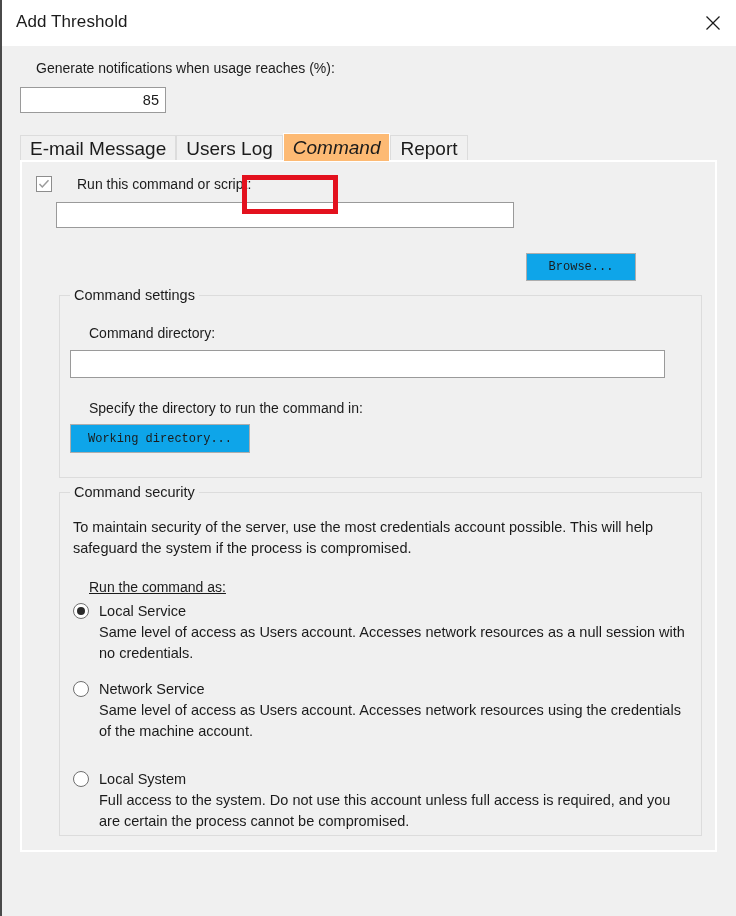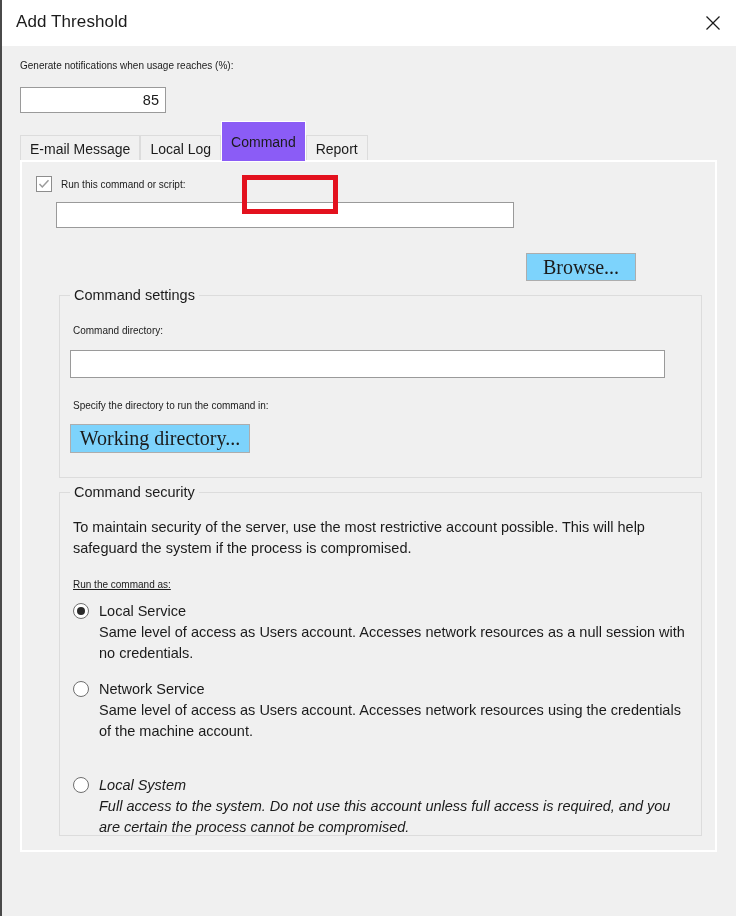--- a/index.html
+++ b/index.html
@@ -65,23 +65,24 @@
   .body-area {
     position: absolute;
     left: 2px;
     top: 46px;
     width: 734px;
     height: 870px;
     background: #f0f0f0;
   }
 
   .lbl {
-    font-size: 10px;
-    color: #1b1b1b;
-    white-space: nowrap;
+    font-size: 14px;
+    color: #1b1b1b;
+    white-space: nowrap;
+    margin-left: 16px;
   }
 
   .threshold-label {
     position: absolute;
     left: 16px;
     top: 14px;
   }
   .threshold-input {
     position: absolute;
     left: 16px;
@@ -107,34 +108,35 @@
     height: 27px;
     display: flex;
     align-items: flex-end;
   }
   .tab {
     height: 26px;
     box-sizing: border-box;
     padding: 0 9px;
     display: flex;
     align-items: center;
-    font-size: 14px;
+    font-size: 19px;
     color: #1b1b1b;
     background: #f0f0f0;
     border: 1px solid #dcdcdc;
     border-bottom: none;
     white-space: nowrap;
     position: relative;
     text-align: right;
   }
   .tab.selected {
-    background: #8b5cf6;
+    background: #fdba74;
     border-color: #ffffff;
-    height: 40px;
+    height: 28px;
     z-index: 3;
+    font-style: italic;
   }
 
   
   .annot-rect {
     position: absolute;
     left: 238px;
     top: 129px;
     width: 96px;
     height: 39px;
     box-sizing: border-box;
@@ -192,24 +194,24 @@
     background: #ffffff;
     font-family: "Liberation Sans", sans-serif;
     font-size: 14.5px;
     color: #1b1b1b;
     padding: 0 5px;
     outline: none;
   }
 
   .btn {
     box-sizing: border-box;
-    background: #7dd3fc;
+    background: #0ea5e9;
     border: 1px solid #adadad;
-    font-family: Liberation Serif, serif;
-    font-size: 20px;
+    font-family: Liberation Mono, monospace;
+    font-size: 12px;
     color: #1b1b1b;
     display: flex;
     align-items: center;
     justify-content: center;
     white-space: nowrap;
     padding: 0;
   }
   .browse-btn {
     position: absolute;
     left: 504px;
@@ -333,21 +335,21 @@
     margin-left: 26px;
     margin-top: 3px;
     width: 590px;
     font-size: 14.5px;
     color: #1b1b1b;
     line-height: 21px;
   }
 
   #radio-local-service { top: 110px; }
   #radio-network-service { top: 188px; }
-  #radio-local-system { top: 284px; font-style: italic; }
+  #radio-local-system { top: 278px; }
 </style>
 </head>
 <body>
 
 <div class="window">
 
   <div class="titlebar">
     <div class="title-text">Add Threshold</div>
     <div class="close-btn">
       <svg class="close-glyph" viewBox="0 0 18 18">
@@ -360,21 +362,21 @@
   <div class="body-area">
 
     <div class="lbl threshold-label">Generate notifications when usage reaches (%):</div>
     <input class="threshold-input" type="text" value="85" style="">
 
     <div class="tabstrip">
       <div class="tab">
         <span>E-mail Message</span>
       </div>
       <div class="tab">
-        <span>Local Log</span>
+        <span>Users Log</span>
       </div>
       <div class="tab selected">
         <span>Command</span>
       </div>
       <div class="tab">
         <span>Report</span>
       </div>
     </div>
 
     <div class="annot-rect"></div>
@@ -400,21 +402,21 @@
         <div class="lbl args-label">Command directory:</div>
         <input class="args-input" type="text" value="" style="">
 
         <div class="lbl dir-label">Specify the directory to run the command in:</div>
         <button class="btn workdir-btn">Working directory...</button>
       </div>
 
       <div class="groupbox" id="group-security">
         <div class="group-legend">Command security</div>
 
-        <div class="sec-desc">To maintain security of the server, use the most restrictive account possible. This will help safeguard the system if the process is compromised.</div>
+        <div class="sec-desc">To maintain security of the server, use the most credentials account possible. This will help safeguard the system if the process is compromised.</div>
         <div class="lbl runas-label">Run the command as:</div>
 
         <div class="radio-item" id="radio-local-service">
           <div class="radio-row">
             <span class="radio checked"></span>
             <span class="radio-label">Local Service</span>
           </div>
           <div class="radio-desc">Same level of access as Users account. Accesses network resources as a null session with no credentials.</div>
         </div>
 

